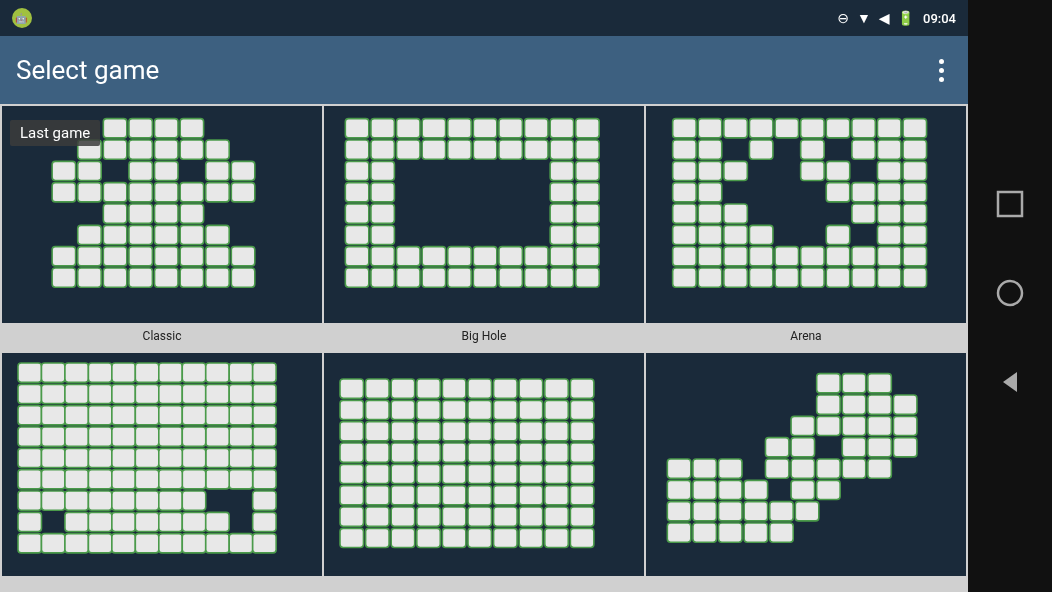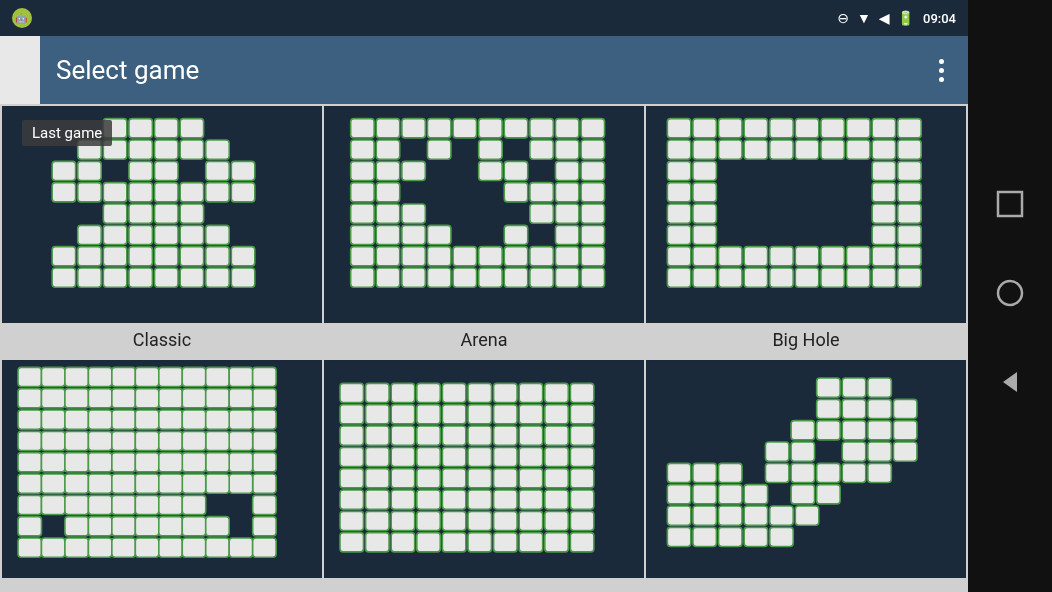--- a/index.html
+++ b/index.html
@@ -63,21 +63,20 @@
     }
 
     
     #app-bar {
       height: 68px;
       background: #3d6080;
       display: flex;
       align-items: center;
       justify-content: space-between;
       padding: 0 16px;
-      margin-left: 40px;
     }
 
     #app-title {
       color: white;
       font-size: 26px;
       font-weight: 400;
     }
 
     #menu-dots {
       color: white;
@@ -122,30 +121,30 @@
     .game-thumbnail {
       width: 100%;
       flex: 1;
       position: relative;
       overflow: hidden;
       background: #1a2a3a;
     }
 
     .game-label {
       padding: 6px 0 8px;
-      font-size: 18px;
+      font-size: 12px;
       color: #222;
       text-align: center;
     }
 
     
     .last-game-badge {
       position: absolute;
       top: 14px;
-      left: 20px;
+      left: 8px;
       background: rgba(60,60,60,0.85);
       color: white;
       font-size: 15px;
       padding: 4px 10px;
       border-radius: 2px;
       z-index: 10;
     }
 
     
     #nav-bar {
@@ -264,20 +263,96 @@
             <rect x="95" y="150" width="22" height="18" rx="3"></rect>
             <rect x="119" y="150" width="22" height="18" rx="3"></rect>
             <rect x="143" y="150" width="22" height="18" rx="3"></rect>
             <rect x="167" y="150" width="22" height="18" rx="3"></rect>
             <rect x="191" y="150" width="22" height="18" rx="3"></rect>
             <rect x="215" y="150" width="22" height="18" rx="3"></rect>
           </g>
         </svg>
       </div>
       <div class="game-label">Classic</div>
+    </div>
+
+    <div class="game-item">
+      <div class="game-thumbnail">
+        <svg class="game-svg" viewBox="0 0 300 200" xmlns="http://www.w3.org/2000/svg">
+          <rect width="300" height="200" fill="#1a2a3a"></rect>
+
+          <g fill="#e8e8e8" stroke="#4a9a4a" stroke-width="1.5">
+
+            <rect x="20" y="10" width="22" height="18" rx="3"></rect>
+            <rect x="44" y="10" width="22" height="18" rx="3"></rect>
+            <rect x="68" y="10" width="22" height="18" rx="3"></rect>
+            <rect x="92" y="10" width="22" height="18" rx="3"></rect>
+            <rect x="116" y="10" width="22" height="18" rx="3"></rect>
+            <rect x="140" y="10" width="22" height="18" rx="3"></rect>
+            <rect x="164" y="10" width="22" height="18" rx="3"></rect>
+            <rect x="188" y="10" width="22" height="18" rx="3"></rect>
+            <rect x="212" y="10" width="22" height="18" rx="3"></rect>
+            <rect x="236" y="10" width="22" height="18" rx="3"></rect>
+
+            <rect x="20" y="30" width="22" height="18" rx="3"></rect>
+            <rect x="44" y="30" width="22" height="18" rx="3"></rect>
+            <rect x="68" y="30" width="22" height="18" rx="3"></rect>
+            <rect x="92" y="30" width="22" height="18" rx="3"></rect>
+            <rect x="116" y="30" width="22" height="18" rx="3"></rect>
+            <rect x="140" y="30" width="22" height="18" rx="3"></rect>
+            <rect x="164" y="30" width="22" height="18" rx="3"></rect>
+            <rect x="188" y="30" width="22" height="18" rx="3"></rect>
+            <rect x="212" y="30" width="22" height="18" rx="3"></rect>
+            <rect x="236" y="30" width="22" height="18" rx="3"></rect>
+
+            <rect x="20" y="50" width="22" height="18" rx="3"></rect>
+            <rect x="44" y="50" width="22" height="18" rx="3"></rect>
+            <rect x="212" y="50" width="22" height="18" rx="3"></rect>
+            <rect x="236" y="50" width="22" height="18" rx="3"></rect>
+
+            <rect x="20" y="70" width="22" height="18" rx="3"></rect>
+            <rect x="44" y="70" width="22" height="18" rx="3"></rect>
+            <rect x="212" y="70" width="22" height="18" rx="3"></rect>
+            <rect x="236" y="70" width="22" height="18" rx="3"></rect>
+
+            <rect x="20" y="90" width="22" height="18" rx="3"></rect>
+            <rect x="44" y="90" width="22" height="18" rx="3"></rect>
+            <rect x="212" y="90" width="22" height="18" rx="3"></rect>
+            <rect x="236" y="90" width="22" height="18" rx="3"></rect>
+
+            <rect x="20" y="110" width="22" height="18" rx="3"></rect>
+            <rect x="44" y="110" width="22" height="18" rx="3"></rect>
+            <rect x="212" y="110" width="22" height="18" rx="3"></rect>
+            <rect x="236" y="110" width="22" height="18" rx="3"></rect>
+
+            <rect x="20" y="130" width="22" height="18" rx="3"></rect>
+            <rect x="44" y="130" width="22" height="18" rx="3"></rect>
+            <rect x="68" y="130" width="22" height="18" rx="3"></rect>
+            <rect x="92" y="130" width="22" height="18" rx="3"></rect>
+            <rect x="116" y="130" width="22" height="18" rx="3"></rect>
+            <rect x="140" y="130" width="22" height="18" rx="3"></rect>
+            <rect x="164" y="130" width="22" height="18" rx="3"></rect>
+            <rect x="188" y="130" width="22" height="18" rx="3"></rect>
+            <rect x="212" y="130" width="22" height="18" rx="3"></rect>
+            <rect x="236" y="130" width="22" height="18" rx="3"></rect>
+
+            <rect x="20" y="150" width="22" height="18" rx="3"></rect>
+            <rect x="44" y="150" width="22" height="18" rx="3"></rect>
+            <rect x="68" y="150" width="22" height="18" rx="3"></rect>
+            <rect x="92" y="150" width="22" height="18" rx="3"></rect>
+            <rect x="116" y="150" width="22" height="18" rx="3"></rect>
+            <rect x="140" y="150" width="22" height="18" rx="3"></rect>
+            <rect x="164" y="150" width="22" height="18" rx="3"></rect>
+            <rect x="188" y="150" width="22" height="18" rx="3"></rect>
+            <rect x="212" y="150" width="22" height="18" rx="3"></rect>
+            <rect x="236" y="150" width="22" height="18" rx="3"></rect>
+          </g>
+        </svg>
+      </div>
+      <div class="game-label">Big Hole</div>
     </div>
 
     <div class="game-item">
       <div class="game-thumbnail">
         <svg class="game-svg" viewBox="0 0 300 200" xmlns="http://www.w3.org/2000/svg">
           <rect width="300" height="200" fill="#1a2a3a"></rect>
 
           <g fill="#e8e8e8" stroke="#4a9a4a" stroke-width="1.5">
 
             <rect x="25" y="10" width="22" height="18" rx="3"></rect>
@@ -354,96 +429,20 @@
             <rect x="121" y="150" width="22" height="18" rx="3"></rect>
             <rect x="145" y="150" width="22" height="18" rx="3"></rect>
             <rect x="169" y="150" width="22" height="18" rx="3"></rect>
             <rect x="193" y="150" width="22" height="18" rx="3"></rect>
             <rect x="217" y="150" width="22" height="18" rx="3"></rect>
             <rect x="241" y="150" width="22" height="18" rx="3"></rect>
           </g>
         </svg>
       </div>
       <div class="game-label">Arena</div>
-    </div>
-
-    <div class="game-item">
-      <div class="game-thumbnail">
-        <svg class="game-svg" viewBox="0 0 300 200" xmlns="http://www.w3.org/2000/svg">
-          <rect width="300" height="200" fill="#1a2a3a"></rect>
-
-          <g fill="#e8e8e8" stroke="#4a9a4a" stroke-width="1.5">
-
-            <rect x="20" y="10" width="22" height="18" rx="3"></rect>
-            <rect x="44" y="10" width="22" height="18" rx="3"></rect>
-            <rect x="68" y="10" width="22" height="18" rx="3"></rect>
-            <rect x="92" y="10" width="22" height="18" rx="3"></rect>
-            <rect x="116" y="10" width="22" height="18" rx="3"></rect>
-            <rect x="140" y="10" width="22" height="18" rx="3"></rect>
-            <rect x="164" y="10" width="22" height="18" rx="3"></rect>
-            <rect x="188" y="10" width="22" height="18" rx="3"></rect>
-            <rect x="212" y="10" width="22" height="18" rx="3"></rect>
-            <rect x="236" y="10" width="22" height="18" rx="3"></rect>
-
-            <rect x="20" y="30" width="22" height="18" rx="3"></rect>
-            <rect x="44" y="30" width="22" height="18" rx="3"></rect>
-            <rect x="68" y="30" width="22" height="18" rx="3"></rect>
-            <rect x="92" y="30" width="22" height="18" rx="3"></rect>
-            <rect x="116" y="30" width="22" height="18" rx="3"></rect>
-            <rect x="140" y="30" width="22" height="18" rx="3"></rect>
-            <rect x="164" y="30" width="22" height="18" rx="3"></rect>
-            <rect x="188" y="30" width="22" height="18" rx="3"></rect>
-            <rect x="212" y="30" width="22" height="18" rx="3"></rect>
-            <rect x="236" y="30" width="22" height="18" rx="3"></rect>
-
-            <rect x="20" y="50" width="22" height="18" rx="3"></rect>
-            <rect x="44" y="50" width="22" height="18" rx="3"></rect>
-            <rect x="212" y="50" width="22" height="18" rx="3"></rect>
-            <rect x="236" y="50" width="22" height="18" rx="3"></rect>
-
-            <rect x="20" y="70" width="22" height="18" rx="3"></rect>
-            <rect x="44" y="70" width="22" height="18" rx="3"></rect>
-            <rect x="212" y="70" width="22" height="18" rx="3"></rect>
-            <rect x="236" y="70" width="22" height="18" rx="3"></rect>
-
-            <rect x="20" y="90" width="22" height="18" rx="3"></rect>
-            <rect x="44" y="90" width="22" height="18" rx="3"></rect>
-            <rect x="212" y="90" width="22" height="18" rx="3"></rect>
-            <rect x="236" y="90" width="22" height="18" rx="3"></rect>
-
-            <rect x="20" y="110" width="22" height="18" rx="3"></rect>
-            <rect x="44" y="110" width="22" height="18" rx="3"></rect>
-            <rect x="212" y="110" width="22" height="18" rx="3"></rect>
-            <rect x="236" y="110" width="22" height="18" rx="3"></rect>
-
-            <rect x="20" y="130" width="22" height="18" rx="3"></rect>
-            <rect x="44" y="130" width="22" height="18" rx="3"></rect>
-            <rect x="68" y="130" width="22" height="18" rx="3"></rect>
-            <rect x="92" y="130" width="22" height="18" rx="3"></rect>
-            <rect x="116" y="130" width="22" height="18" rx="3"></rect>
-            <rect x="140" y="130" width="22" height="18" rx="3"></rect>
-            <rect x="164" y="130" width="22" height="18" rx="3"></rect>
-            <rect x="188" y="130" width="22" height="18" rx="3"></rect>
-            <rect x="212" y="130" width="22" height="18" rx="3"></rect>
-            <rect x="236" y="130" width="22" height="18" rx="3"></rect>
-
-            <rect x="20" y="150" width="22" height="18" rx="3"></rect>
-            <rect x="44" y="150" width="22" height="18" rx="3"></rect>
-            <rect x="68" y="150" width="22" height="18" rx="3"></rect>
-            <rect x="92" y="150" width="22" height="18" rx="3"></rect>
-            <rect x="116" y="150" width="22" height="18" rx="3"></rect>
-            <rect x="140" y="150" width="22" height="18" rx="3"></rect>
-            <rect x="164" y="150" width="22" height="18" rx="3"></rect>
-            <rect x="188" y="150" width="22" height="18" rx="3"></rect>
-            <rect x="212" y="150" width="22" height="18" rx="3"></rect>
-            <rect x="236" y="150" width="22" height="18" rx="3"></rect>
-          </g>
-        </svg>
-      </div>
-      <div class="game-label">Big Hole</div>
     </div>
 
     <div class="game-item">
       <div class="game-thumbnail">
         <svg class="game-svg" viewBox="0 0 300 200" xmlns="http://www.w3.org/2000/svg">
           <rect width="300" height="200" fill="#1a2a3a"></rect>
 
           <g fill="#e8e8e8" stroke="#4a9a4a" stroke-width="1.5">
 
             <rect x="15" y="5" width="22" height="18" rx="3"></rect>

